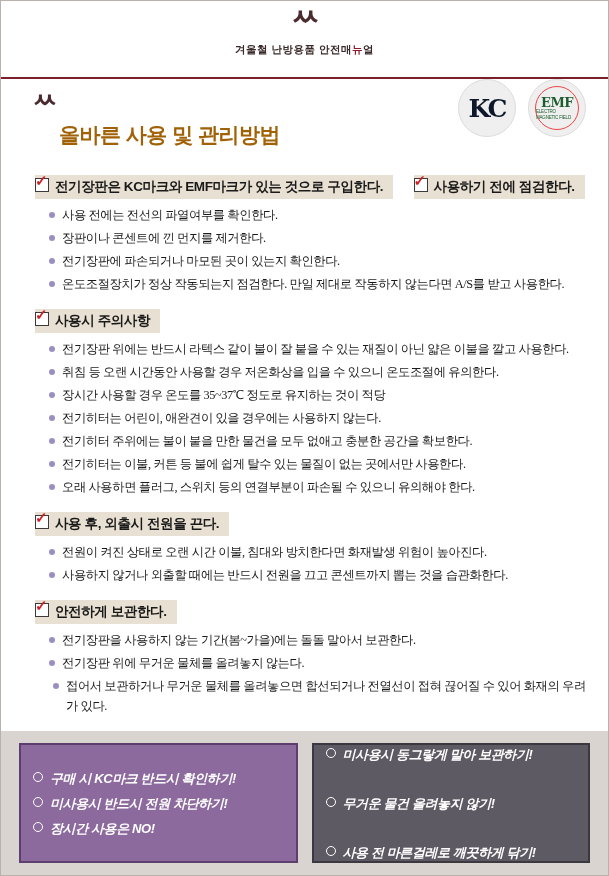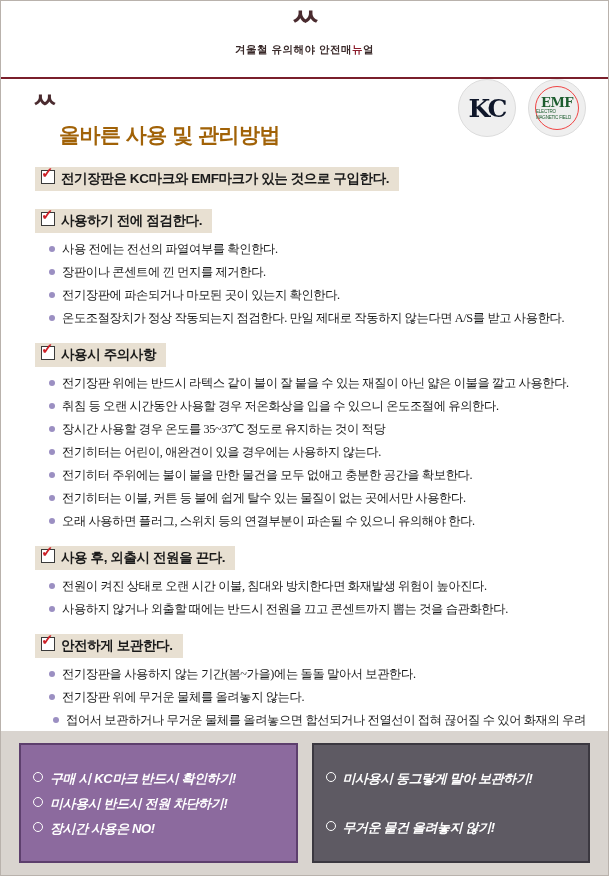--- a/index.html
+++ b/index.html
@@ -76,21 +76,21 @@
     color: #a16207;
     margin-left: 40px;
     margin-top: 2px;
     letter-spacing: -0.5px;
   }
 
   
   .sec-head {
     display: inline-block;
     background: #e8e0d2;
-    padding: 3px 10px 3px 6px;
+    padding: 3px 10px 3px 0;
     font-size: 13.5px;
     font-weight: bold;
     color: #1a1a1a;
     margin: 12px 0 6px 16px;
     letter-spacing: -0.4px;
     white-space: nowrap;
   }
   .sec-head.first { margin-top: 4px; }
   .chk {
     display: inline-block;
@@ -278,21 +278,21 @@
     vertical-align: 1px;
   }
 </style>
 </head>
 <body>
 
 <div class="page">
 
   <div class="header">
     <div class="header-logo">ᄊ</div>
-    <div class="header-sub"><span>겨울철 유의해야 안전매</span><span class="hl">뉴</span><span>얼</span></div>
+    <div class="header-sub"><span>겨울철 난방용품 안전매</span><span class="hl">뉴</span><span>얼</span></div>
   </div>
 
   <div class="certs">
     <div class="cert">
       <span class="cert-kc">KC</span>
     </div>
     <div class="cert">
       <div class="cert-emf">
         <div class="emf-txt">EMF</div>
         <div class="emf-sub">ELECTRO MAGNETIC FIELD</div>
@@ -351,16 +351,17 @@
 
   <div class="footer">
     <div class="fbox left">
       <div class="fline"><span class="circ"></span><span>구매 시 KC마크 반드시 확인하기!</span></div>
       <div class="fline"><span class="circ"></span><span>미사용시 반드시 전원 차단하기!</span></div>
       <div class="fline"><span class="circ"></span><span>장시간 사용은 NO!</span></div>
     </div>
     <div class="fbox right">
       <div class="fline"><span class="circ"></span><span>미사용시 동그랗게 말아 보관하기!</span></div>
       <div class="fline"><span class="circ"></span><span>무거운 물건 올려놓지 않기!</span></div>
+      <div class="fline"><span class="circ"></span><span>사용 전 마른걸레로 깨끗하게 닦기!</span></div>
     </div>
   </div>
 
 </div>
 
 </body></html>

